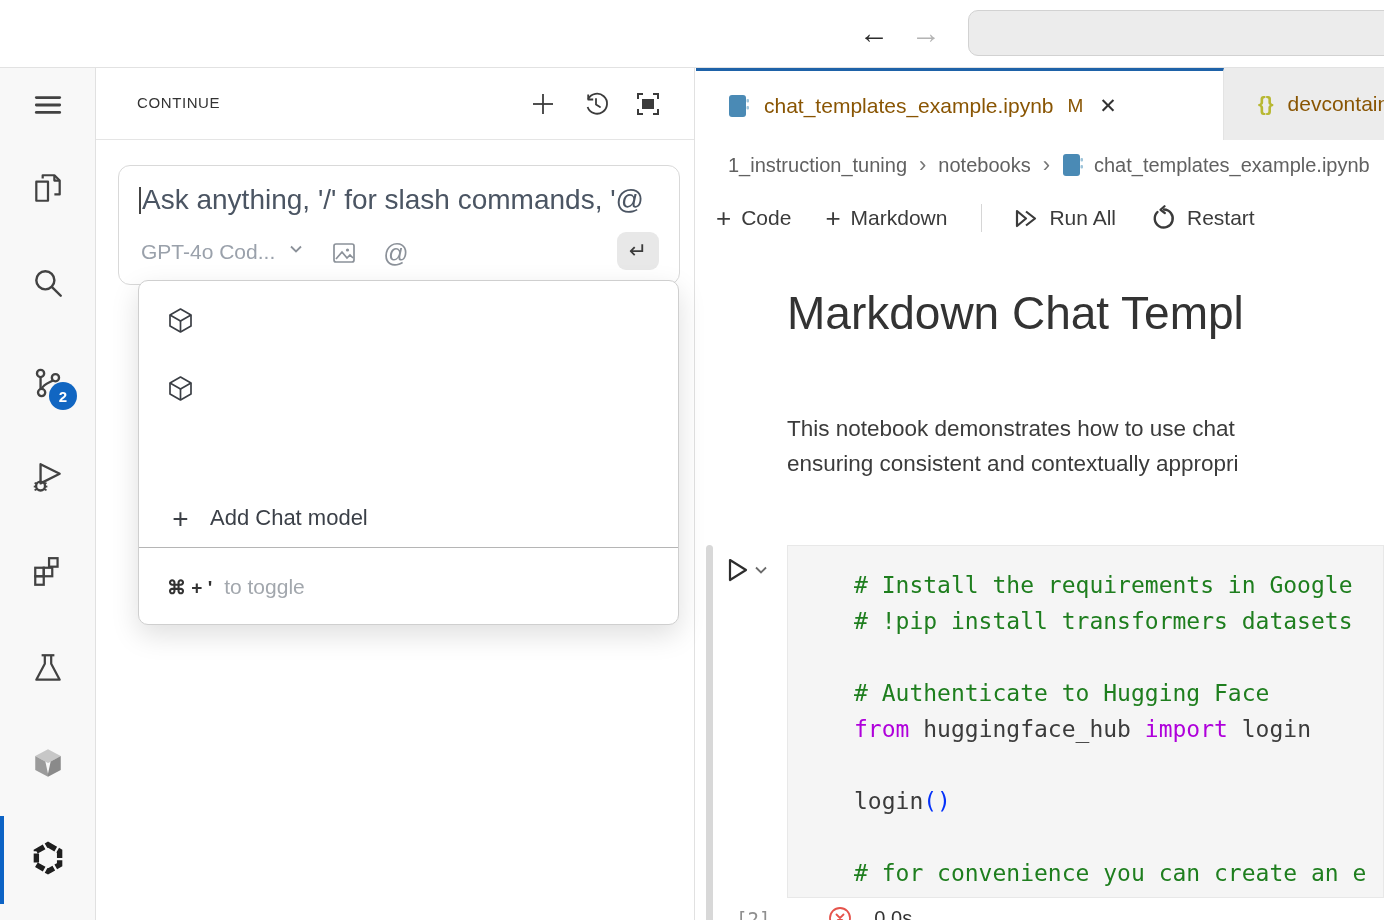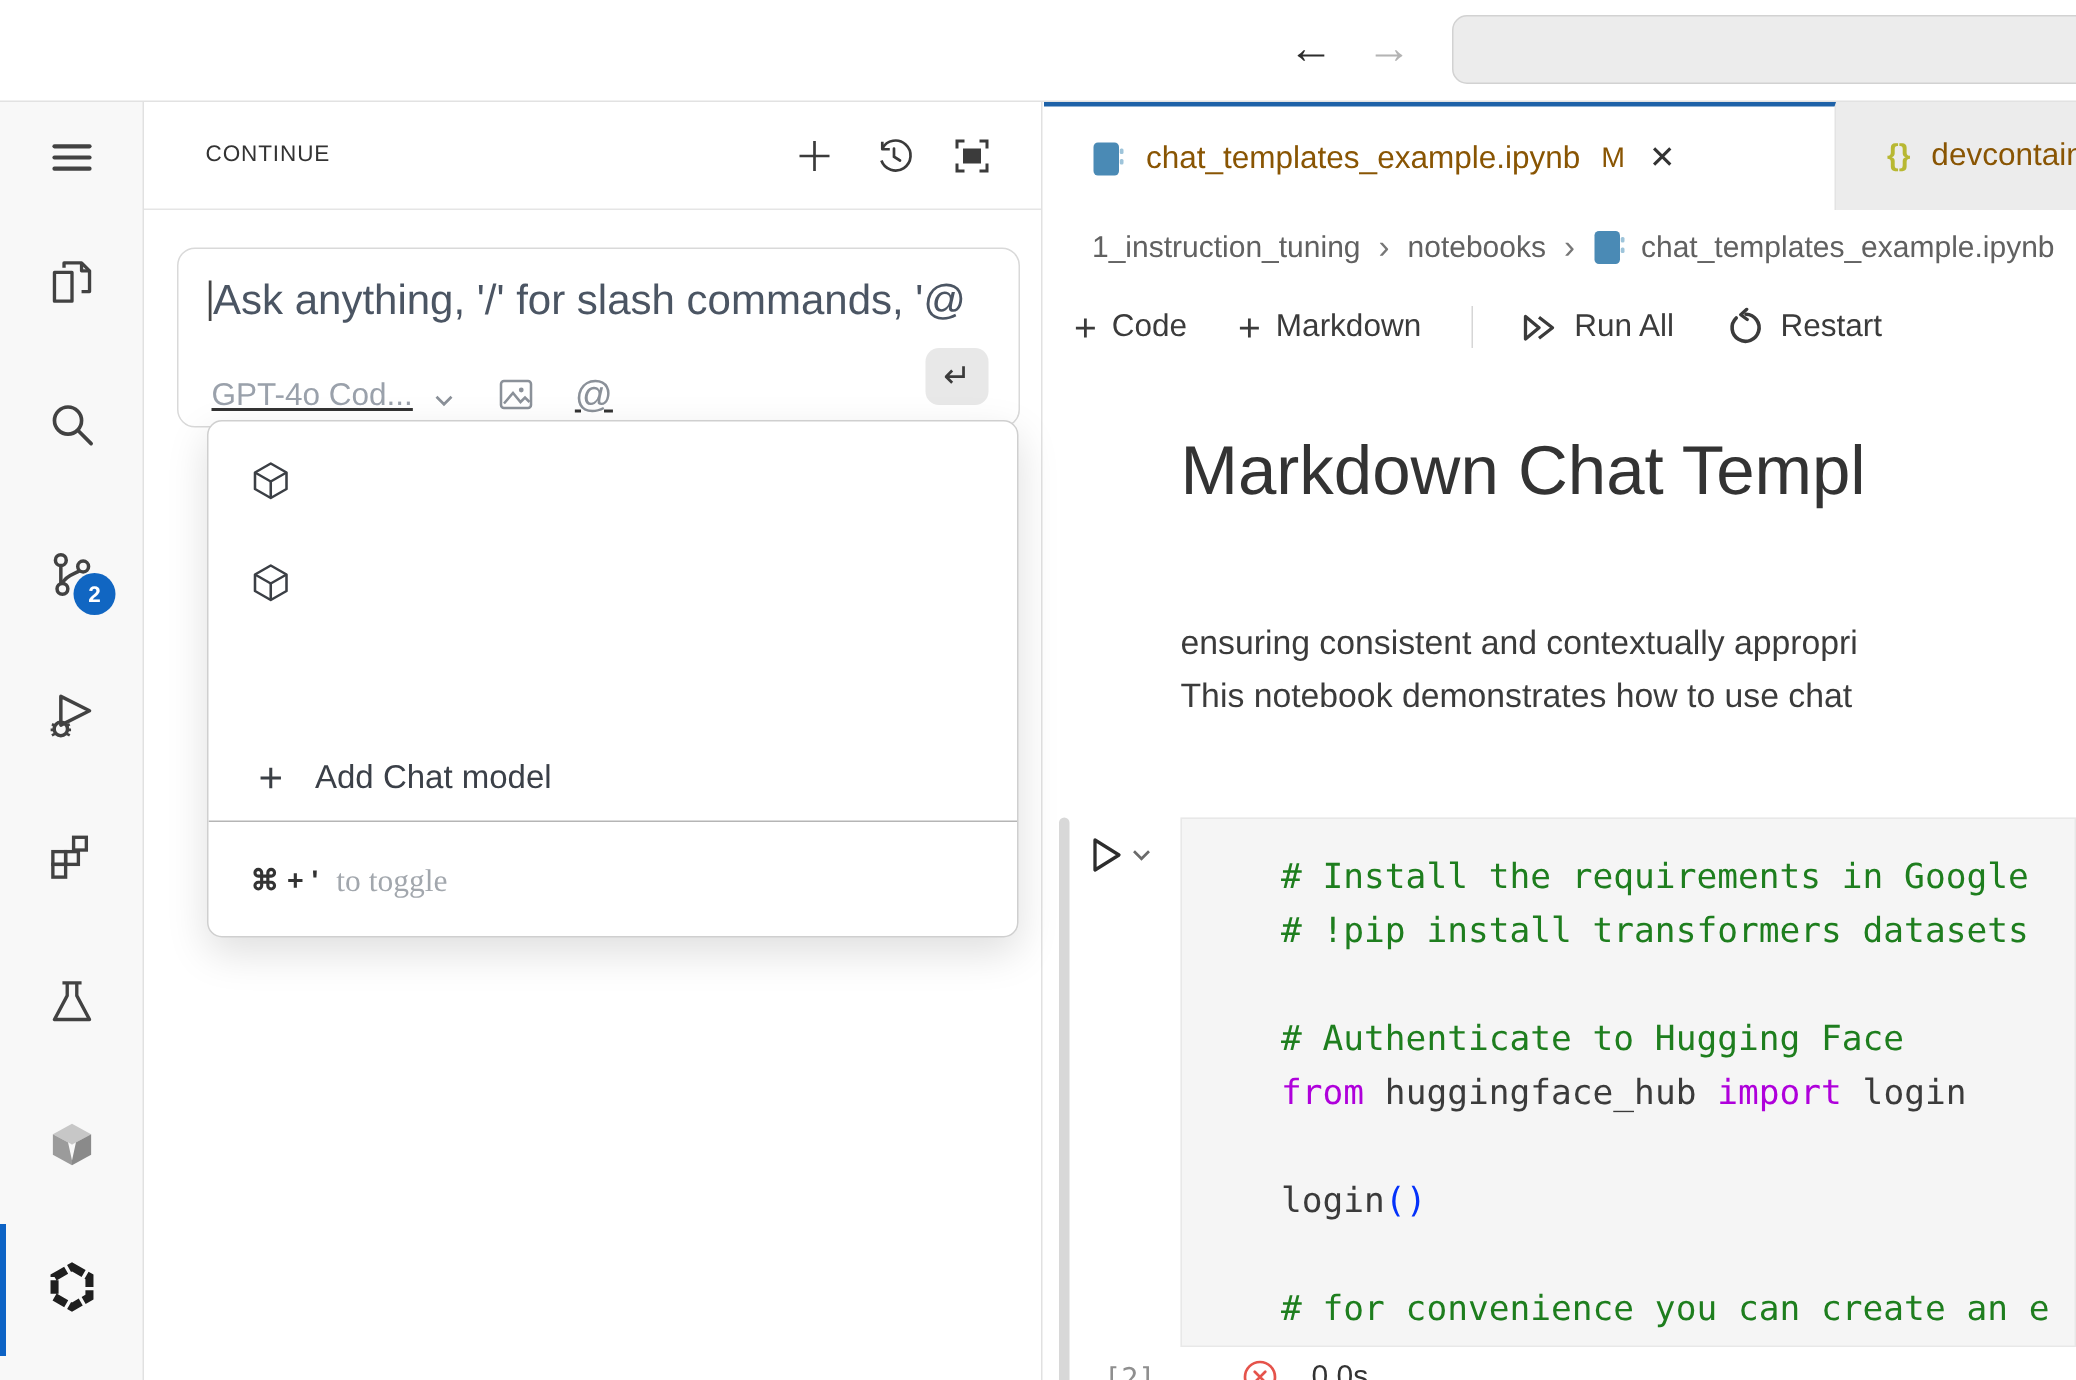--- a/index.html
+++ b/index.html
@@ -35,42 +35,42 @@
   .ph-icon svg{display:block;width:26px;height:26px;}
   .ph-plus{left:434px;}
   .ph-history{left:487px;}
   .ph-expand{left:539px;}
 
   .ask-card{position:absolute;left:22px;top:97px;width:562px;height:120px;background:#fff;
             border:1px solid #d9d9d9;border-radius:12px;}
   .ask-placeholder{position:absolute;left:20px;top:18px;font-size:28px;color:#4b5563;white-space:nowrap;
                    overflow:hidden;max-width:530px;}
   .caret{display:inline-block;width:2px;height:27px;background:#444;margin-right:1px;vertical-align:-5px;}
-  .model-row{position:absolute;left:22px;top:74px;height:36px;display:flex;align-items:flex-end;text-decoration:underline;}
+  .model-row{position:absolute;left:22px;top:74px;height:36px;display:flex;align-items:flex-start;}
   .model-label{font-size:21px;color:#9aa1ab;}
   .chev{margin-left:12px;width:18px;height:18px;color:#8b9199;}
   .mr-icon{margin-left:26px;width:26px;height:26px;color:#8b9199;}
   .mr-icon svg{display:block;width:26px;height:26px;}
   .at-glyph{margin-left:26px;font-size:25px;color:#8b9199;line-height:26px;}
   .enter-btn{position:absolute;right:20px;top:66px;width:42px;height:38px;background:#e8e8e8;
              border-radius:9px;display:flex;align-items:center;justify-content:center;
              font-size:22px;color:#3b3b3b;}
 
   .dropdown{position:absolute;left:42px;top:212px;width:541px;height:345px;background:#fff;
             border:1px solid #cfcfcf;border-radius:10px;box-shadow:0 10px 28px rgba(0,0,0,.13);z-index:10;
             overflow:hidden;}
   .dd-item{position:absolute;left:0;width:100%;height:62px;display:flex;align-items:center;}
   .dd-item .dd-ico{margin-left:28px;width:27px;height:27px;color:#3b3f45;flex:none;}
   .dd-ico svg{display:block;width:27px;height:27px;}
   .dd-label{margin-left:16px;font-size:22px;color:#3b4048;white-space:nowrap;}
   .dd-plus{margin-left:28px;font-size:28px;color:#3b3f45;width:27px;text-align:center;flex:none;line-height:27px;}
   .dd-divider{position:absolute;left:0;top:266px;width:100%;height:1px;background:#b5b5b5;}
   .dd-footer{position:absolute;left:0;top:267px;width:100%;height:78px;display:flex;align-items:center;}
   .dd-keys{margin-left:28px;font-size:19px;font-weight:600;color:#333;}
-  .dd-hint{margin-left:12px;font-size:21px;color:#a2a7ad;font-family:Liberation Serif, serif;}
+  .dd-hint{margin-left:12px;font-size:21px;color:#a2a7ad;}
 
   
   .editor{position:absolute;left:696px;top:68px;width:688px;height:852px;background:#fff;}
   .tabstrip{position:absolute;left:0;top:0;width:100%;height:72px;background:#ececec;
             border-bottom:1px solid #e3e3e3;display:flex;}
   .tab{display:flex;align-items:center;height:72px;white-space:nowrap;overflow:hidden;}
   .tab-active{width:528px;background:#fff;border-top:3px solid #1e62a8;border-right:1px solid #e3e3e3;
               padding-left:32px;}
   .tab-inactive{flex:1;background:#ececec;padding-left:34px;}
   .tab-label{font-size:21px;color:#895503;margin-left:14px;}
@@ -335,22 +335,22 @@
               <path d="M7.5 7 A9 9 0 1 0 14 4.5"></path>
               <path d="M14.5 1.2 L10.5 4.8 L14.8 8" stroke-width="2.2" stroke-linejoin="round"></path>
             </svg>
         </span>
         <span>Restart</span>
       </div>
     </div>
 
     <div class="md-heading">Markdown Chat Templ</div>
     <div class="md-para">
+      <div>This notebook demonstrates how to use chat</div>
       <div>ensuring consistent and contextually appropri</div>
-      <div>This notebook demonstrates how to use chat</div>
     </div>
 
     <div class="cell-focusbar"></div>
     <div class="run-btn">
       <svg width="30" height="34" viewBox="0 0 30 34" fill="none" stroke="currentColor" stroke-width="2.2" stroke-linejoin="round">
           <path d="M8 7 L24 17 L8 27 Z"></path>
         </svg>
       <svg width="18" height="18" viewBox="0 0 18 18" fill="none" stroke="#6b6b6b" stroke-width="1.8" style="margin-top:8px">
           <path d="M4 6.5 L9 11.5 L14 6.5"></path>
         </svg>

